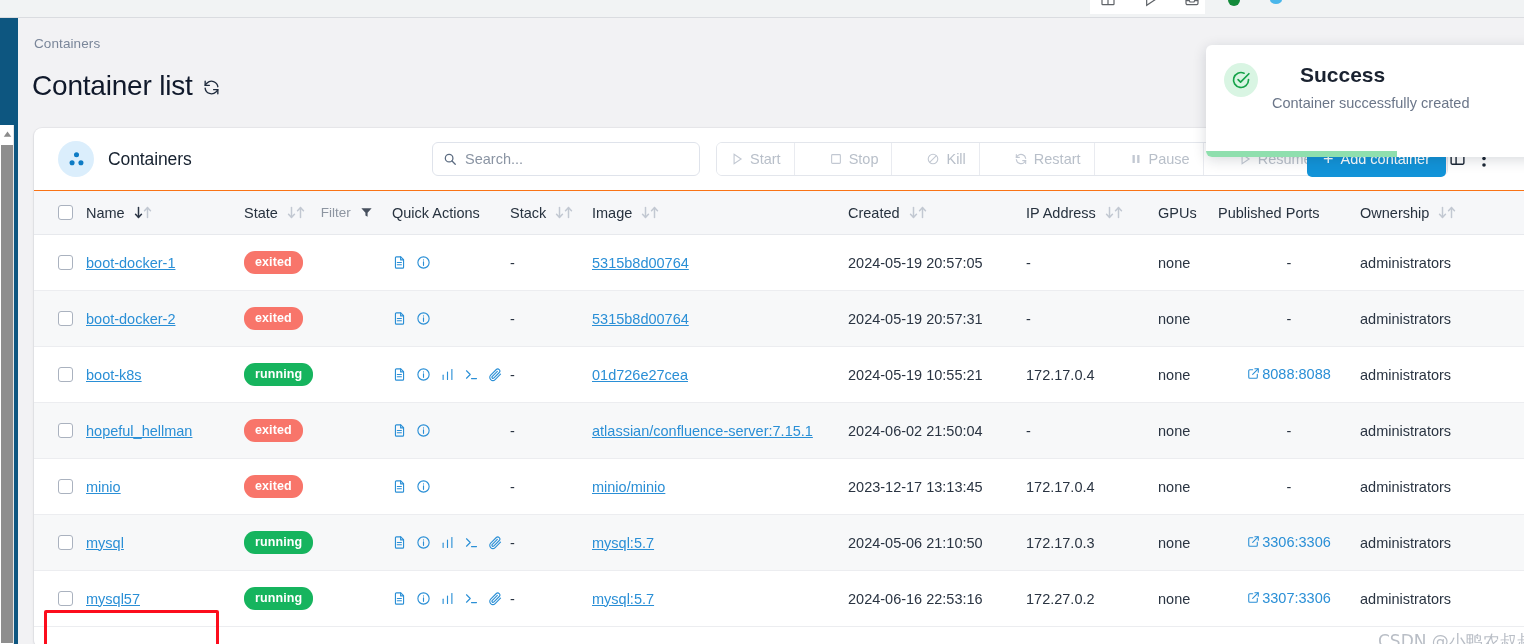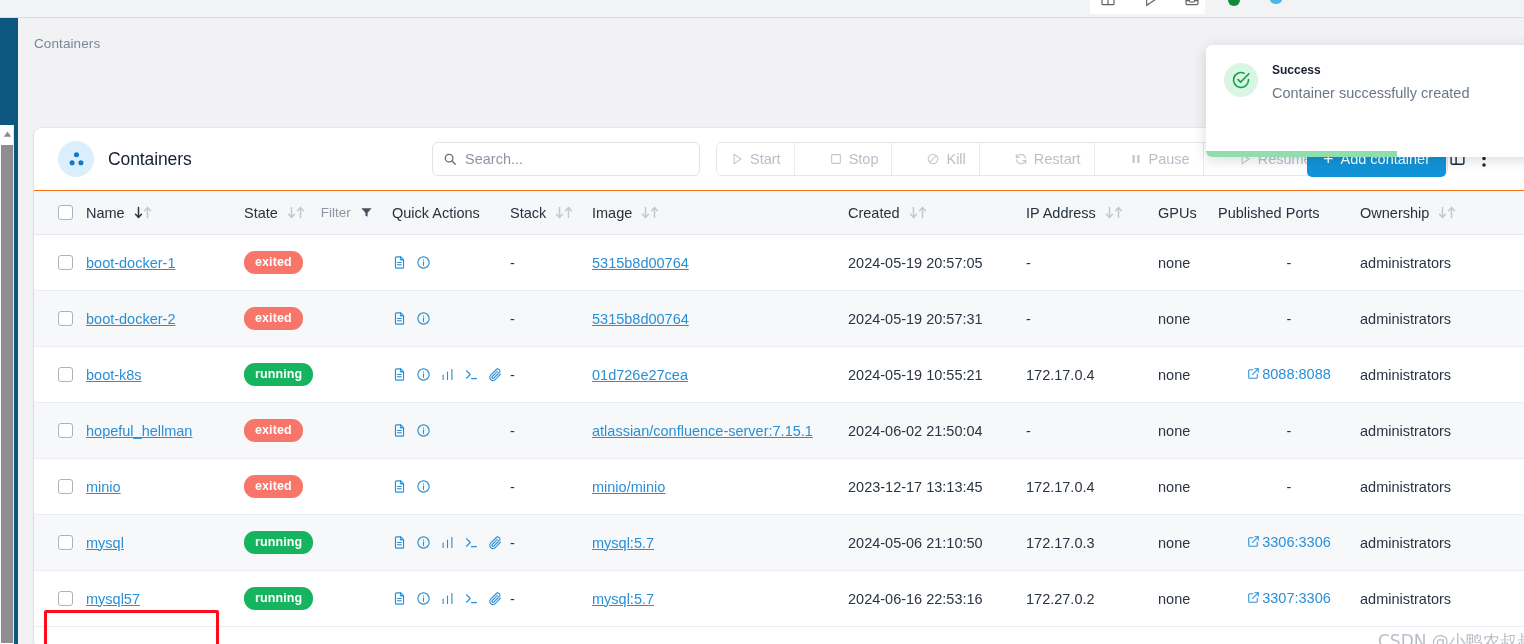--- a/index.html
+++ b/index.html
@@ -190,21 +190,21 @@
     position: absolute; top: 27px; left: 1188px; width: 348px; height: 112px;
     background: #fff; border-radius: 6px;
     box-shadow: 0 3px 14px rgba(20,30,50,.16); overflow: hidden;
   }
   .toast-row { display: flex; padding: 18px 16px 0 18px; gap: 14px; }
   .toast-ic {
     width: 34px; height: 34px; border-radius: 50%; background: #d9f5e3;
     display: flex; align-items: center; justify-content: center; flex: none;
   }
   .toast-ic svg { width: 20px; height: 20px; color: #16a34a; display: block; }
-  .toast-title { font-size: 12px; color: #1a2230; font-weight: bold; margin-bottom: 6px; }
+  .toast-title { font-size: 21px; color: #1a2230; font-weight: bold; margin-bottom: 6px; margin-left: 28px; }
   .toast-msg { font-size: 14.5px; color: #6b7689; line-height: 1.42; max-width: 200px; }
   .toast-close {
     position: absolute; right: 14px; top: 16px; width: 18px; height: 18px;
     display: flex; align-items: center; justify-content: center;
   }
   .toast-progress {
     position: absolute; bottom: 0; left: 0; height: 6px; background: #8fdfae;
   }
 
   
@@ -251,20 +251,29 @@
           <polygon points="6,2 11,9 1,9"></polygon>
         </svg>
     </div>
     <div class="sb-thumb"></div>
   </div>
 
   <div class="content">
 
     <div class="breadcrumb">Containers</div>
 
+    <div class="page-title">
+      <span>Container list</span>
+      <svg class="refresh-ic" viewBox="0 0 24 24" fill="none" stroke="currentColor" stroke-width="1.7" stroke-linecap="round">
+        <path d="M20 11a8 8 0 0 0-13.6-4.6L4 9"></path>
+          <polyline points="4,4 4,9.3 9.3,9.3"></polyline>
+        <path d="M4 13a8 8 0 0 0 13.6 4.6L20 15"></path>
+          <polyline points="20,20 20,14.7 14.7,14.7"></polyline>
+      </svg>
+    </div>
 
     <div class="card">
 
       <div class="toolbar">
         <div class="tb-icon-wrap">
           <svg viewBox="0 0 24 24" fill="currentColor">
             <circle cx="12" cy="6" r="3.2"></circle>
               <circle cx="6.4" cy="16" r="3.2"></circle>
               <circle cx="17.6" cy="16" r="3.2"></circle>
           </svg>

